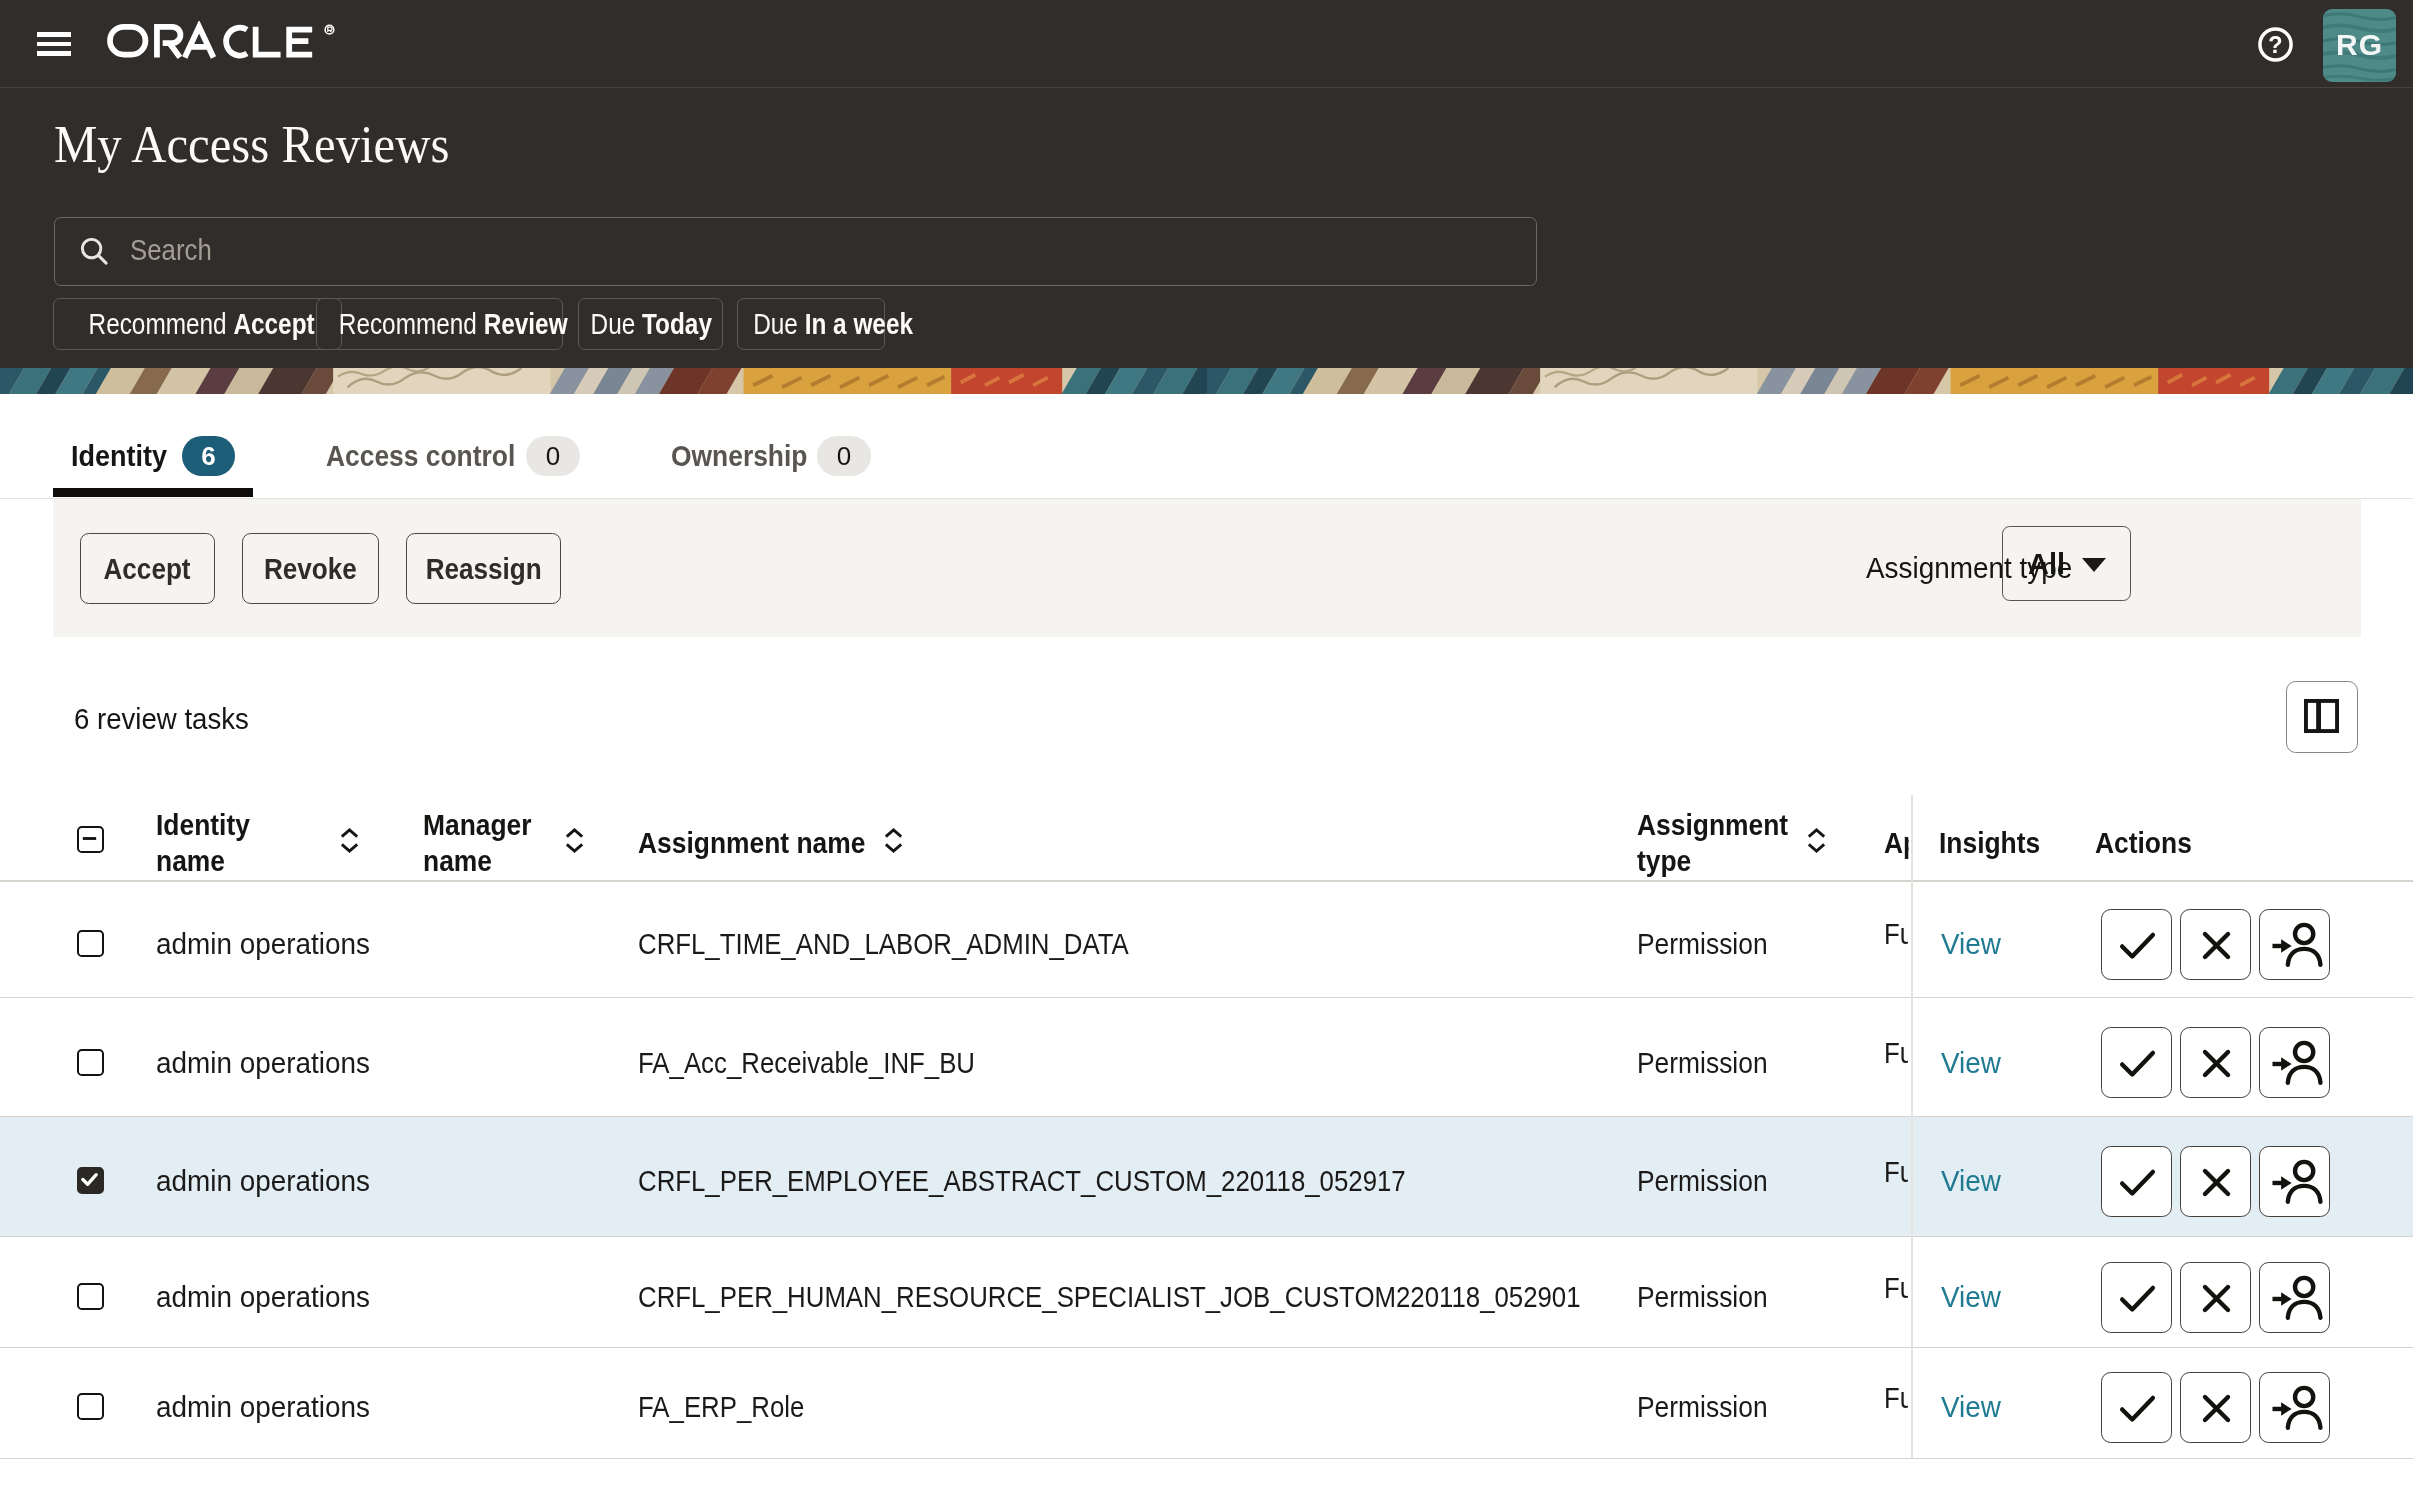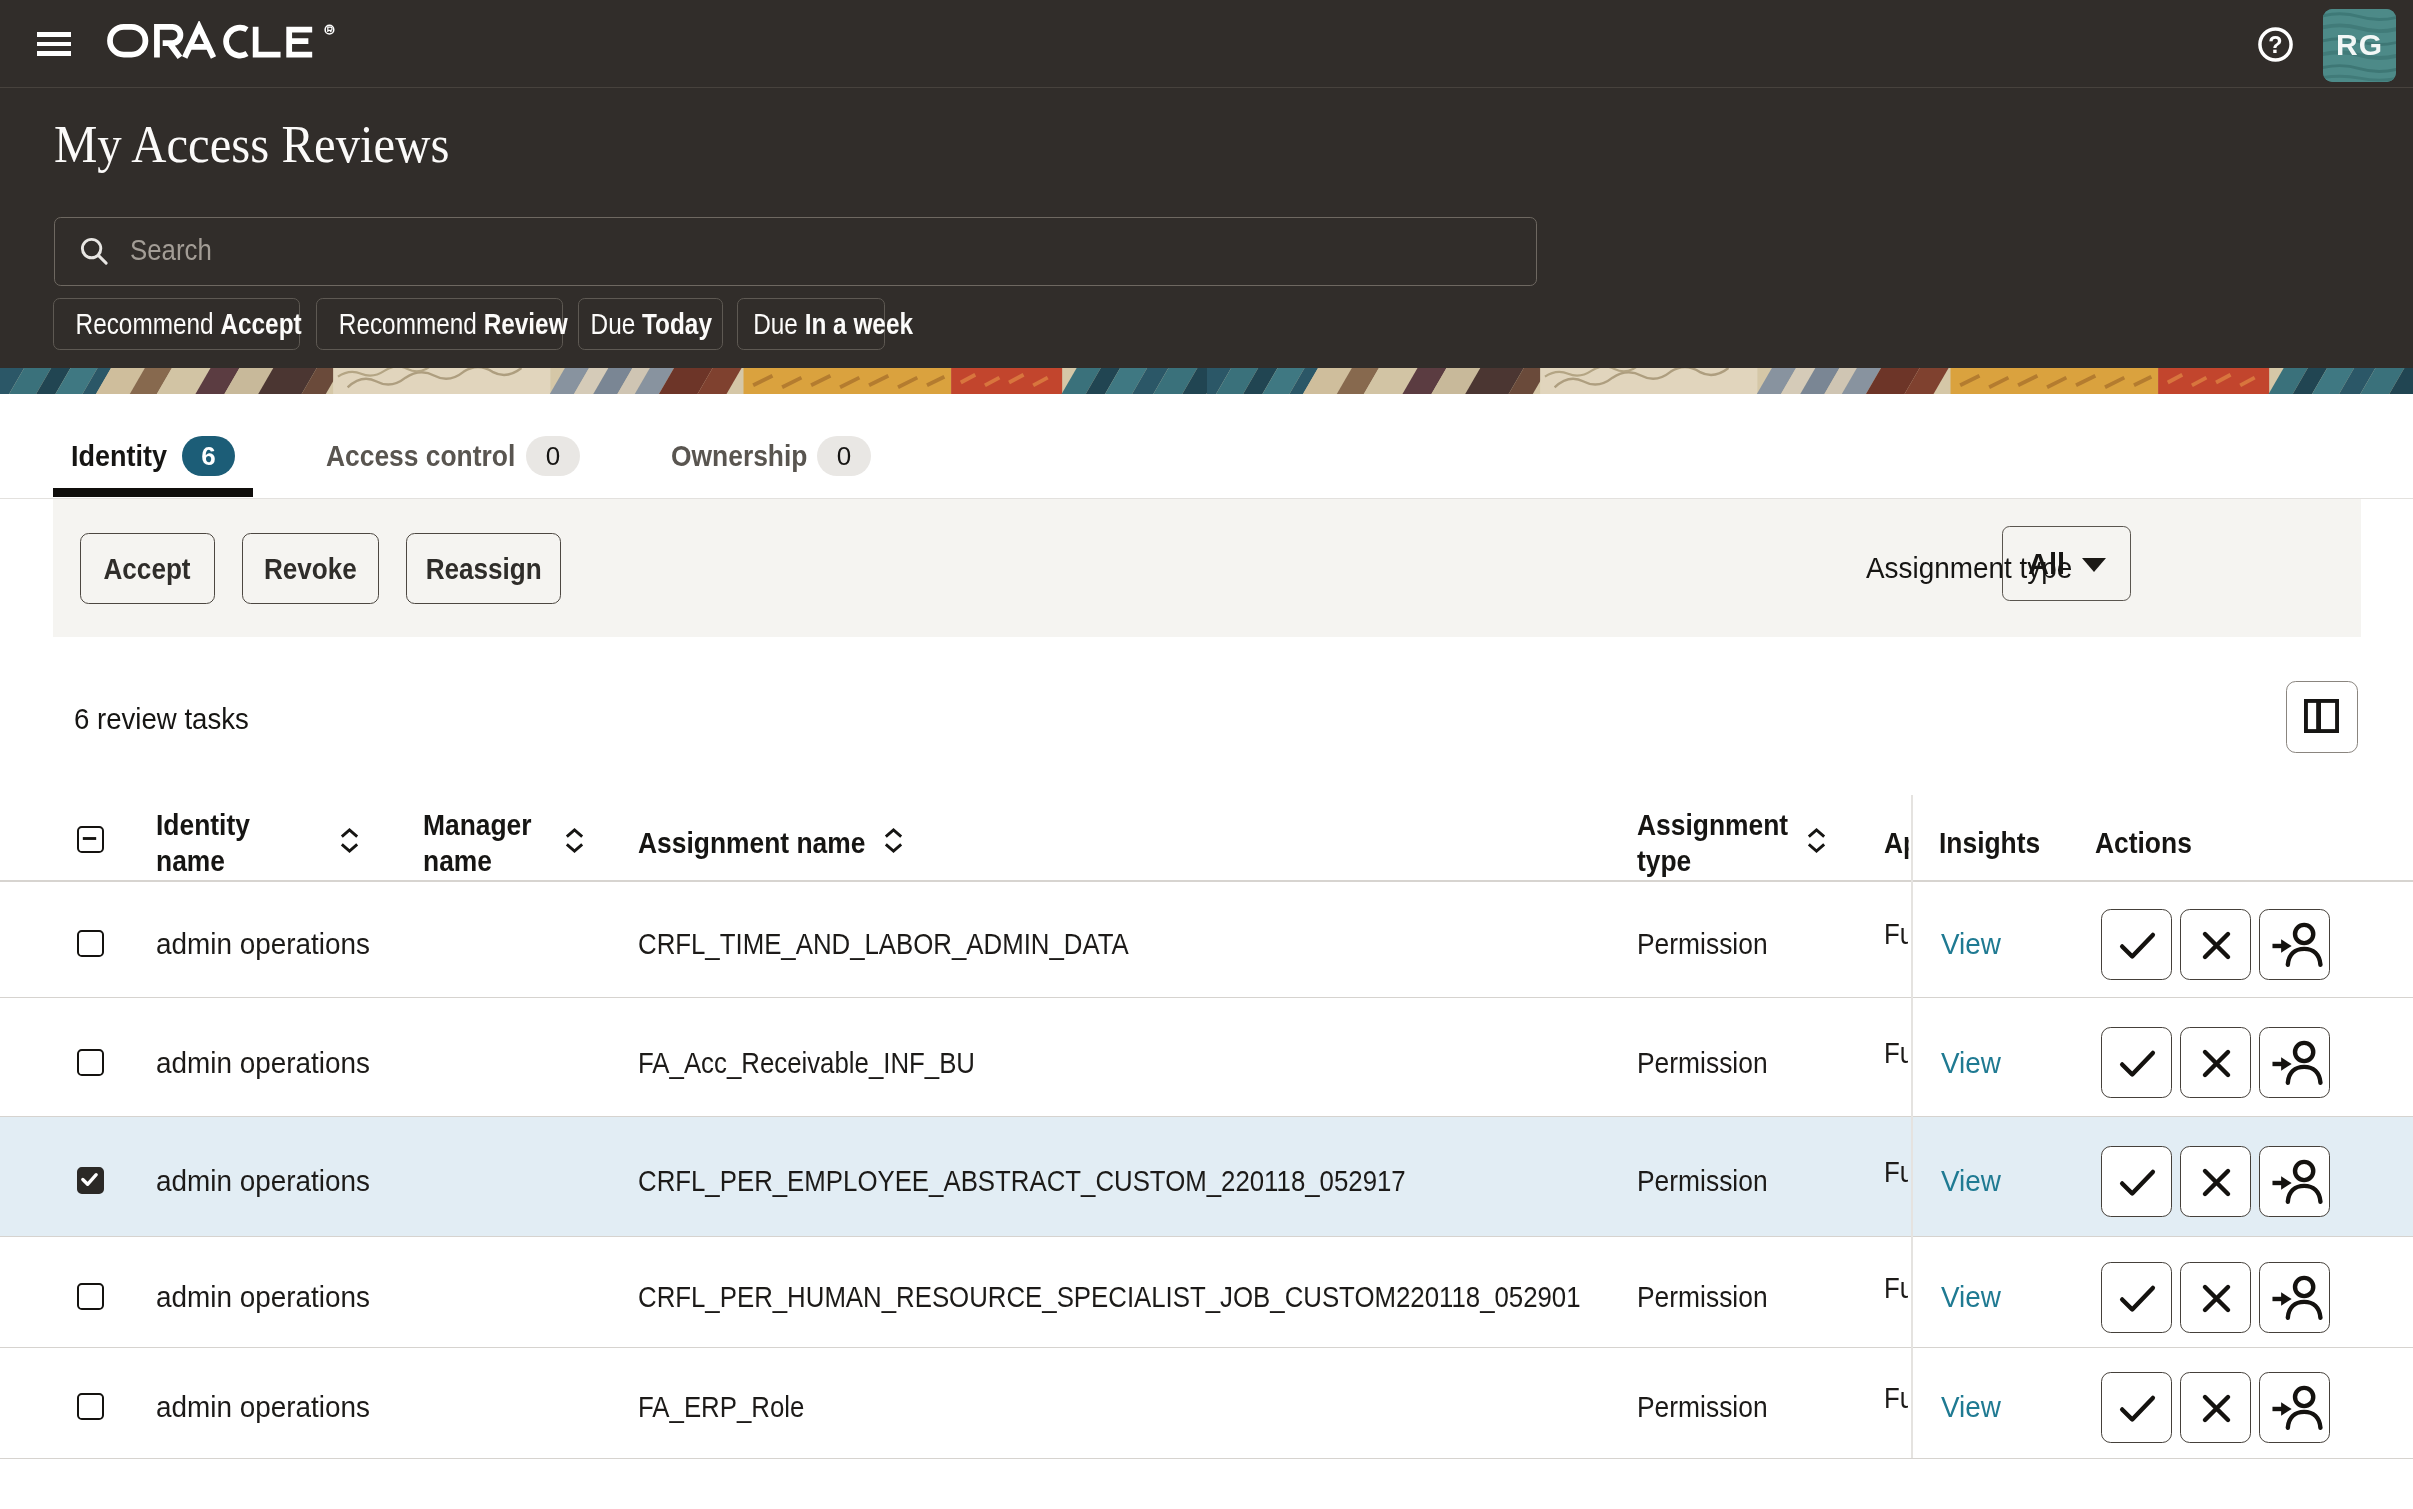--- a/index.html
+++ b/index.html
@@ -15,21 +15,21 @@
 .b1{top:0} .b2{top:9.7px} .b3{top:19.3px}
 .logo { position:absolute; left:106px; top:21px; }
 .helpq { position:absolute; left:2257px; top:26px; width:37px; height:37px; }
 .avatar { position:absolute; left:2323px; top:8.7px; width:73px; height:73px; border-radius:9.7px; overflow:hidden; background:#4d8a88; }
 .avatar span { position:absolute; left:0; top:0; width:73px; height:73px; display:flex; align-items:center; justify-content:center; color:#f2f7f6; font-size:30px; font-weight:bold; letter-spacing:1px; }
 .title { position:absolute; left:54px; top:114px; color:#fbfaf9; font-family:"Liberation Serif", serif; font-size:53px; font-weight:normal; transform:scaleX(0.92); transform-origin:0 0; }
 .search { position:absolute; left:54px; top:217px; width:1483px; height:69px; border:1px solid #6e6861; border-radius:6.8px; }
 .search .ph { position:absolute; left:75px; top:16.4px; font-size:29px; color:#a39d96; transform:scaleX(0.89); transform-origin:0 0; }
 .chip { position:absolute; top:298px; height:52px; border:1.9px solid #5e5953; border-radius:6.8px; color:#fcfbfa; font-size:29px; line-height:50px; text-align:center; }
 .chip span { display:inline-block; transform:scaleX(0.84); white-space:nowrap; }
-.c1 { left:53px;  width:247px; }
+.c1 { left:53px;  width:289px;padding-left:8px; }
 .c2 { left:316px; width:247px; }
 .c3 { left:578px; width:145px; }
 .c4 { left:737px; width:148px; }
 
 
 .strip { position:absolute; left:0; top:368px; width:2414px; height:26px; }
 
 
 .tabs { position:absolute; left:0; top:394px; width:2414px; height:105px; background:#fff; }
 .tab-identity { position:absolute; left:71px; top:439px; font-size:30px; font-weight:bold; color:#161513; transform:scaleX(0.9); transform-origin:0 0; }

